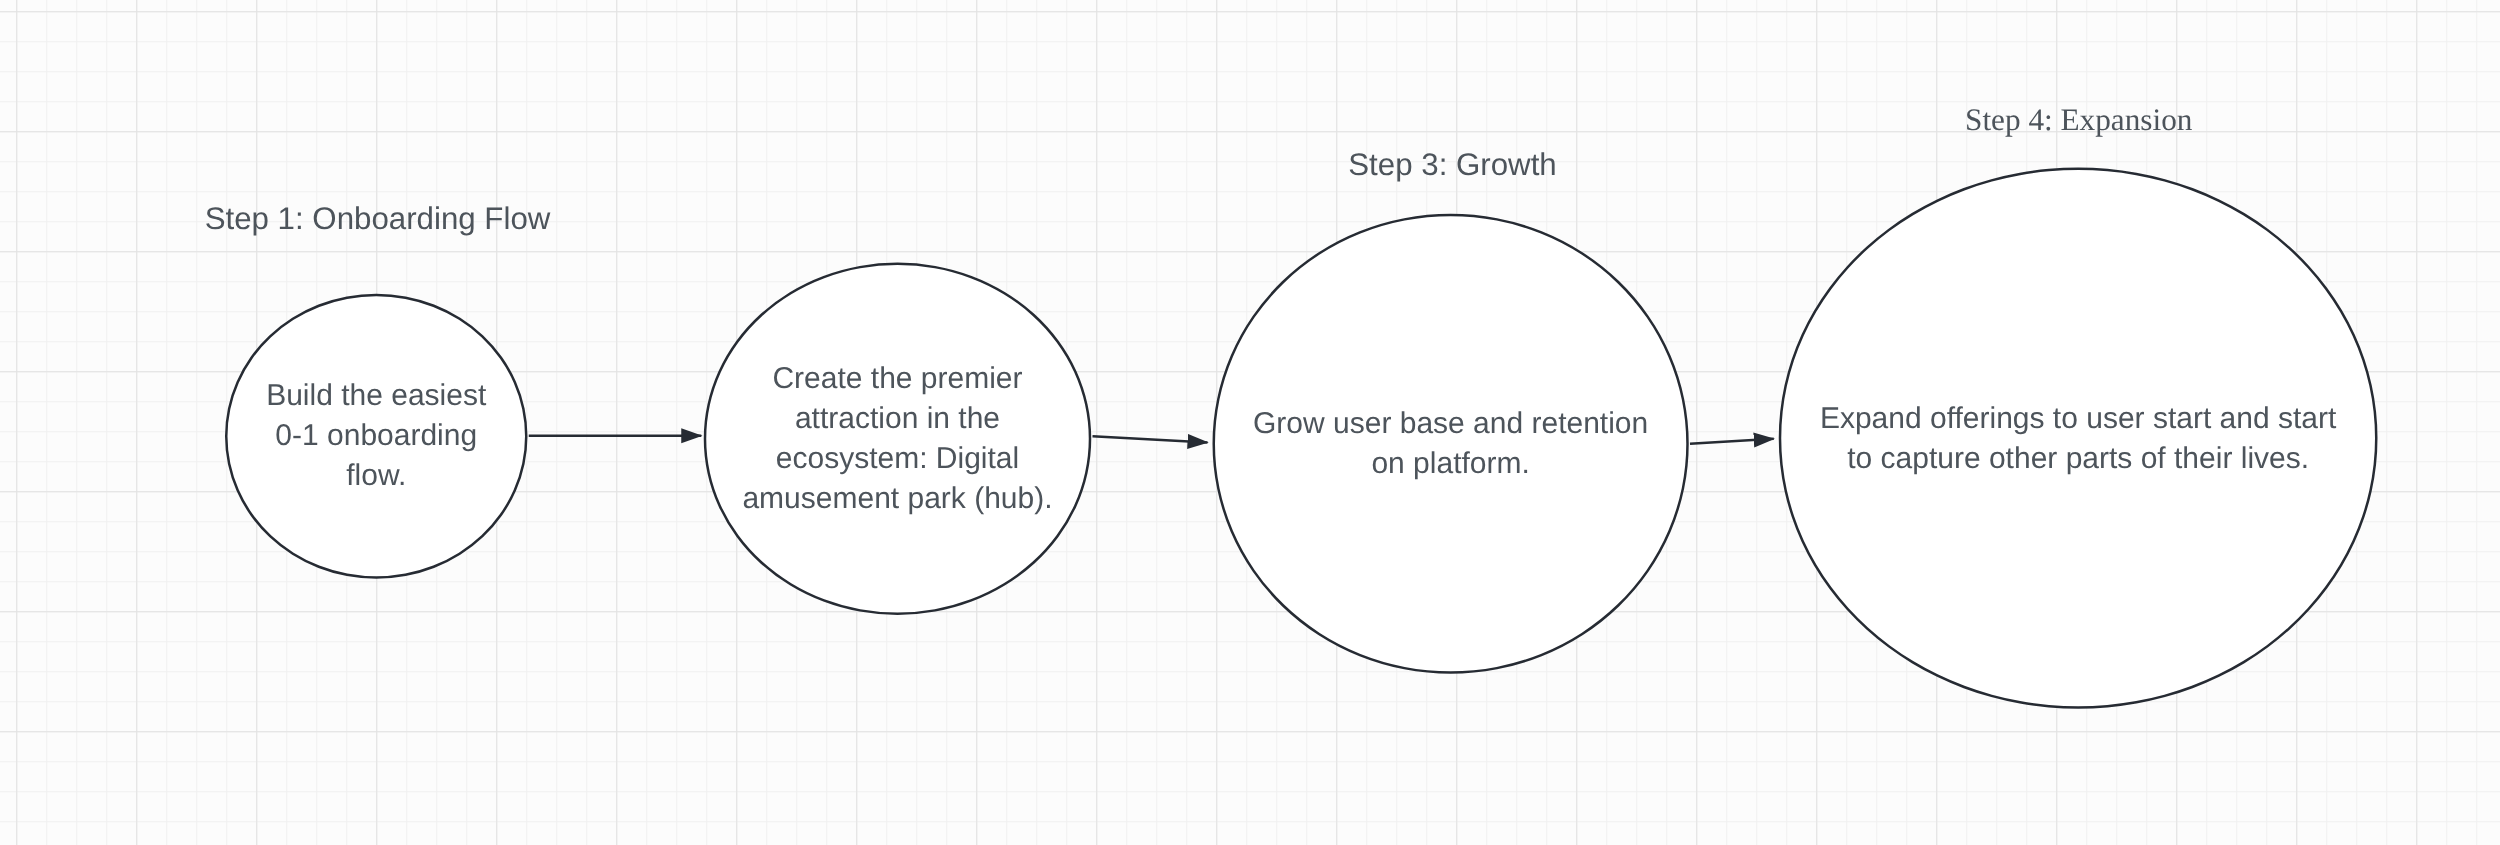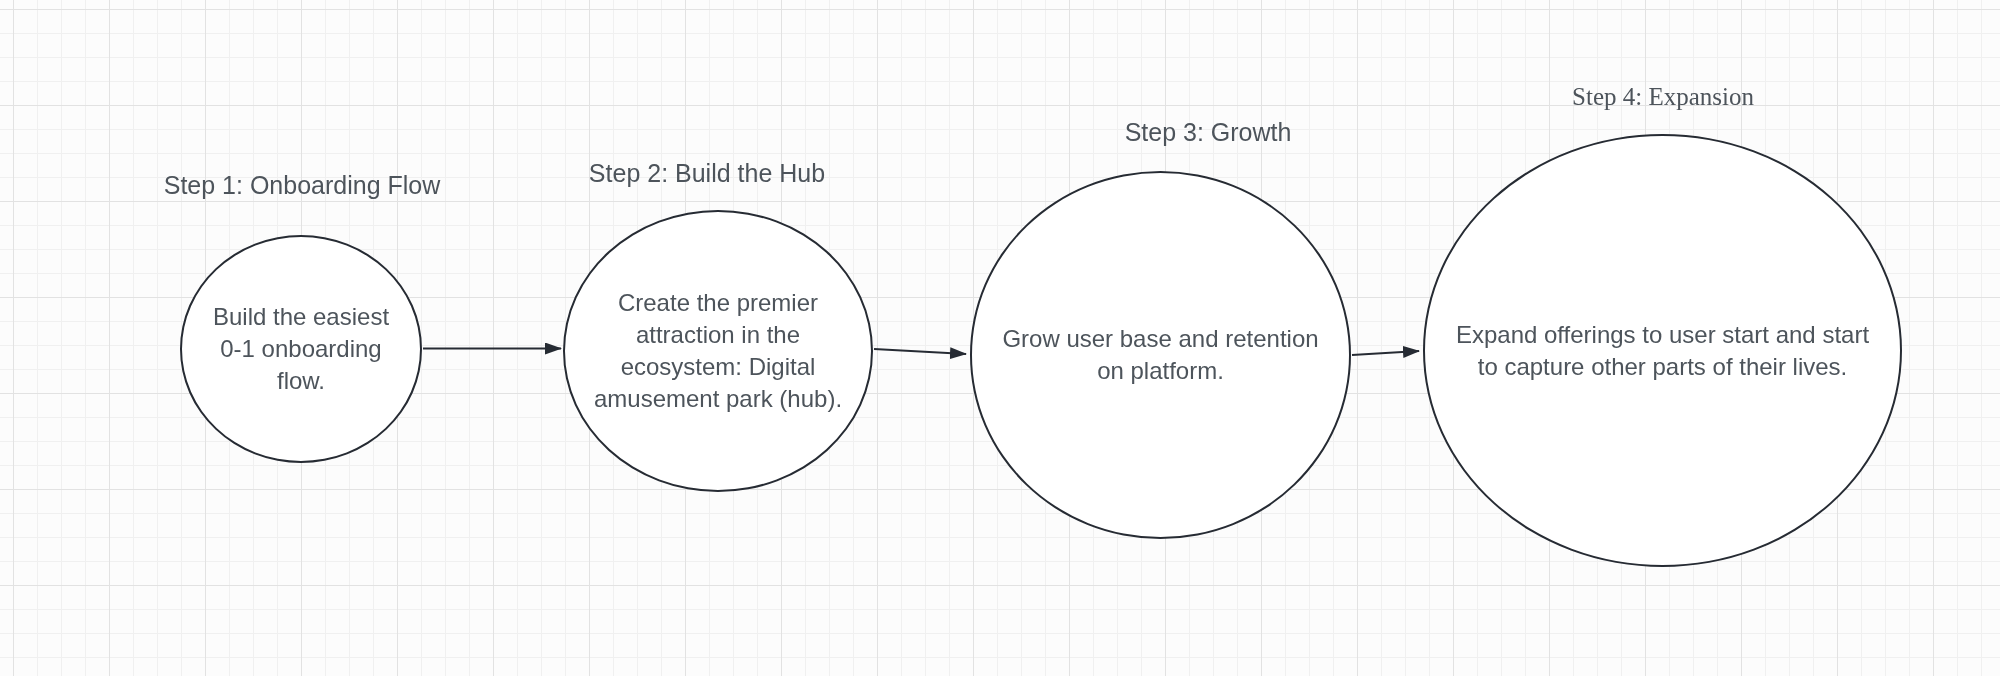--- a/index.html
+++ b/index.html
@@ -64,43 +64,42 @@
     transform: translateX(-50%);
     white-space: nowrap;
     font-size: 25px;
     line-height: 30px;
     color: var(--text, #4d545b);
   }
   .n1 { left: 180px;  top: 235px; width: 242px; height: 228px; }
   .n2 { left: 563px;  top: 210px; width: 310px; height: 282px; }
   .n3 { left: 970px;  top: 171px; width: 381px; height: 368px; justify-content: center; }
   .n4 { left: 1423px; top: 134px; width: 479px; height: 433px; }
-  .t1 { left: 302px;  top: 170px; }
+  .t1 { left: 302px;  top: 160px; }
   .t2 { left: 707px;  top: 158px; }
-  .t3 { left: 1162px; top: 117px; margin-left: 46px; }
+  .t3 { left: 1162px; top: 117px; }
   .t4 { left: 1663px; top: 82px; font-family: Liberation Serif, serif;  }
 </style>
 </head>
 <body>
 
 <div class="canvas">
 
   <svg class="connectors" viewBox="0 0 2000 676" xmlns="http://www.w3.org/2000/svg">
     <defs>
       <marker id="arrow" markerUnits="userSpaceOnUse" markerWidth="18" markerHeight="14" refX="16" refY="6" orient="auto">
         <path class="arrow-head" d="M0,0 L17,6 L0,12 Z"></path>
       </marker>
     </defs>
     <line class="connector-line" x1="423" y1="348.5" x2="561" y2="348.5" marker-end="url(#arrow)"></line>
     <line class="connector-line" x1="874" y1="349" x2="966" y2="354" marker-end="url(#arrow)"></line>
     <line class="connector-line" x1="1352" y1="355" x2="1419" y2="351" marker-end="url(#arrow)"></line>
   </svg>
 
   <div class="node-title t1">Step 1: Onboarding Flow</div>
-  <div class="node-title t2">Step 2: Build the Hub</div>
   <div class="node-title t3">Step 3: Growth</div>
   <div class="node-title t4">Step 4: Expansion</div>
 
   <div class="node n1">
     <div class="node-text">Build the easiest
 0-1 onboarding
 flow.</div>
   </div>
   <div class="node n2">
     <div class="node-text">Create the premier

